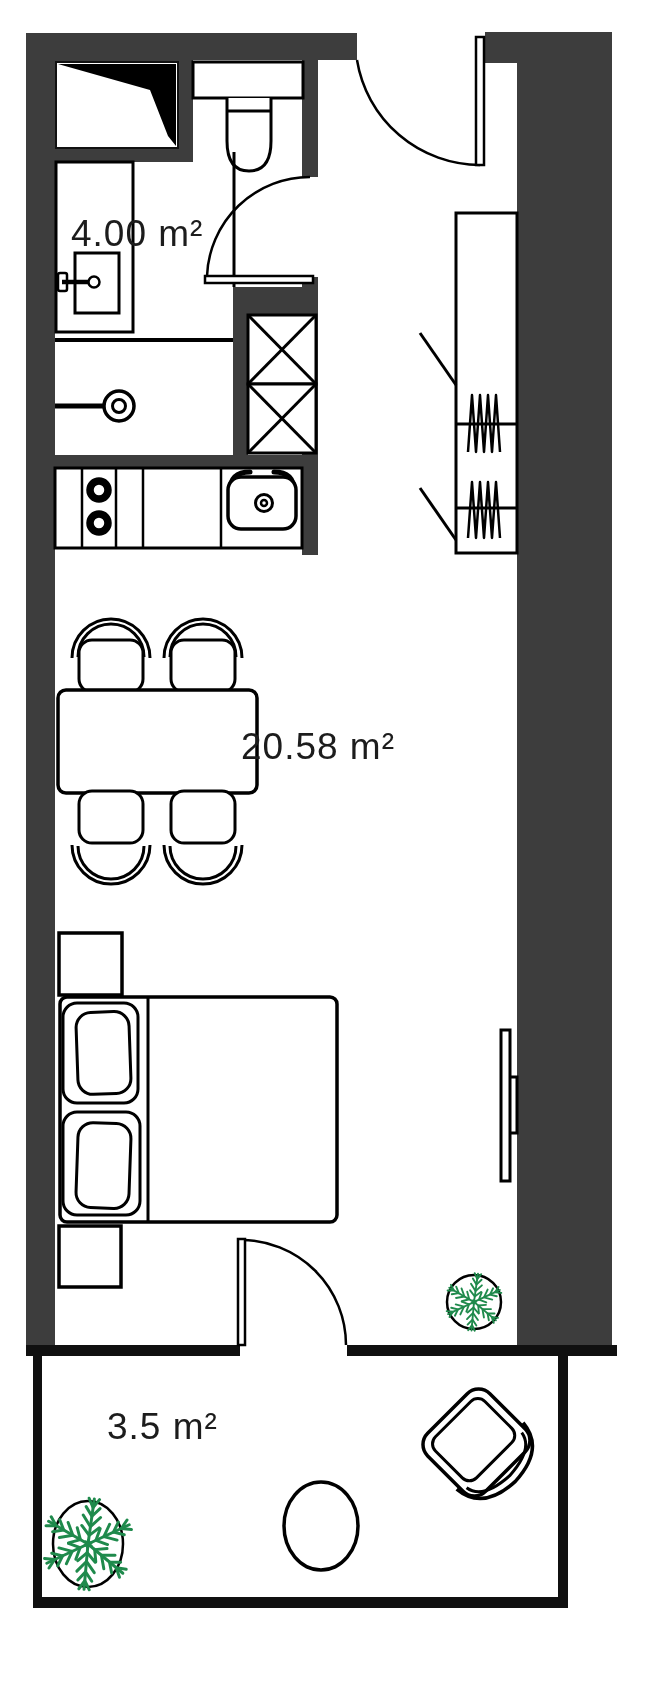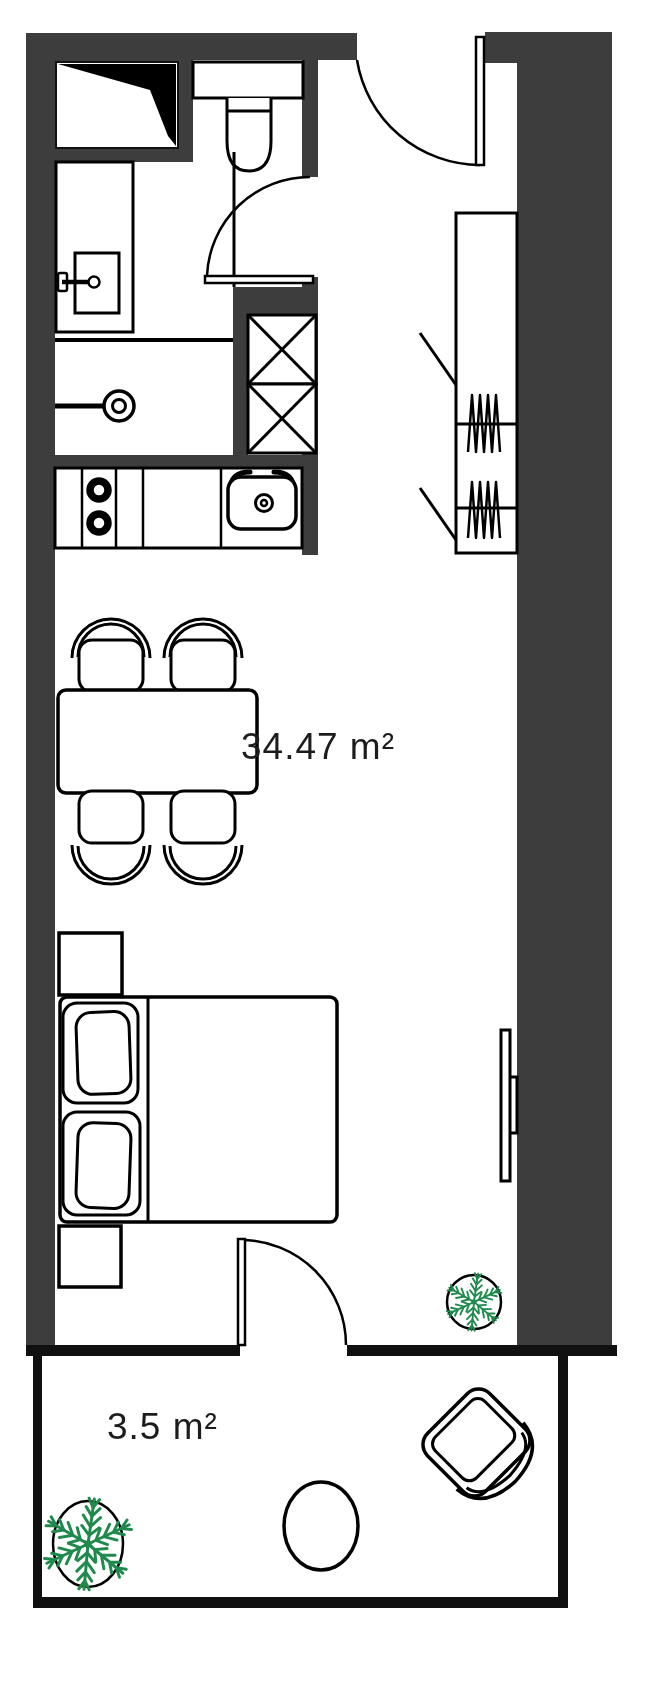--- a/index.html
+++ b/index.html
@@ -205,17 +205,18 @@
       <ellipse cx="321" cy="1526" rx="37" ry="44" stroke-width="3.5"></ellipse>
       <g transform="translate(480,1446) rotate(-45)">
         <path d="M-47,14 Q-44,48 0,50 Q44,48 47,14" fill="none" stroke-width="3.5"></path>
         <rect x="-44" y="-46" width="88" height="82" rx="16" stroke-width="3.5"></rect>
         <rect x="-35" y="-38" width="70" height="58" rx="10" stroke-width="3"></rect>
         <path d="M-39,20 Q-36,40 0,42 Q36,40 39,20" fill="none" stroke-width="3"></path>
       </g>
     </g>
   </svg>
 
-
-  <div class="area-label" style="left:241px; top:728px">34.47 m²</div>
+  <div class="area-label" style="left:71px; top:215px">4.00 m²</div>
+
+  <div class="area-label" style="left:241px; top:728px">20.58 m²</div>
 
   <div class="area-label" style="left:107px; top:1408px">3.5 m²</div>
 </div>
 
 </body></html>

